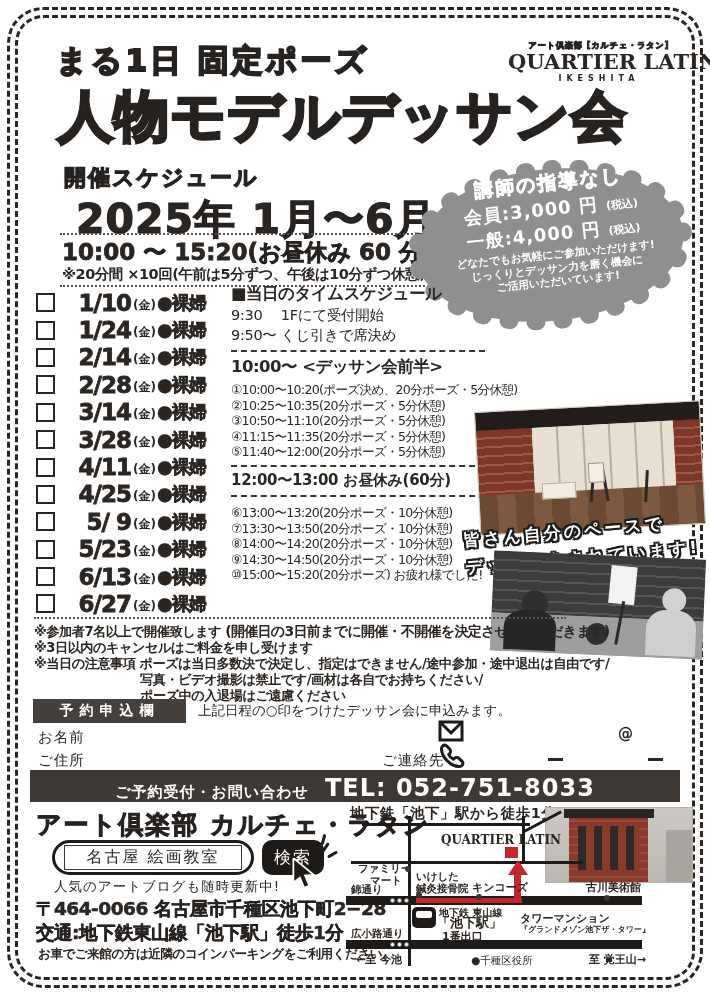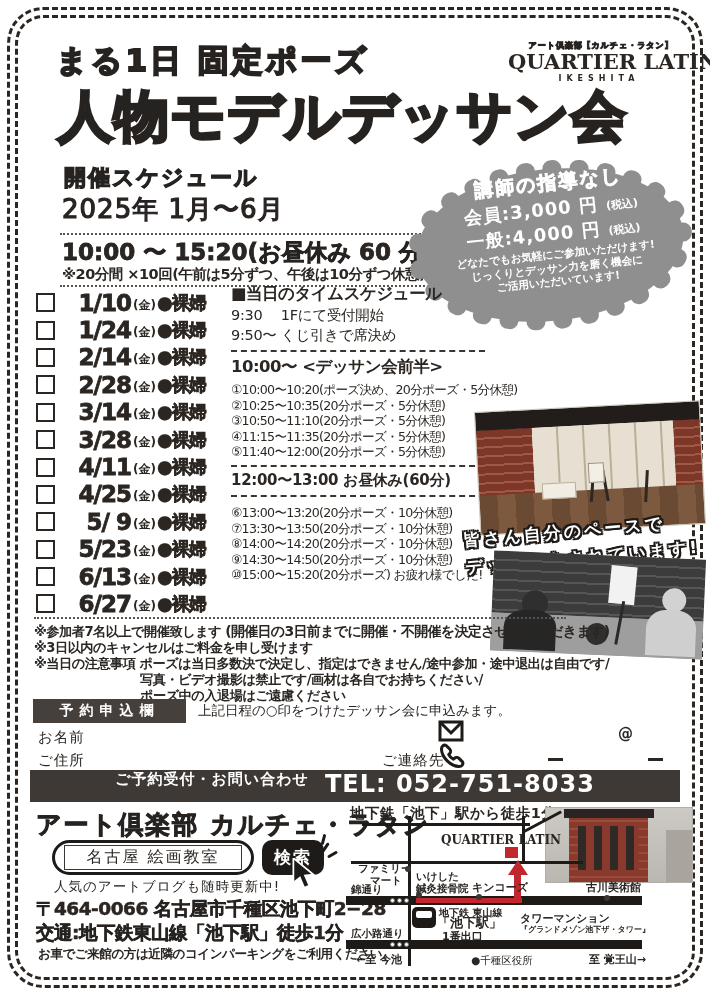--- a/index.html
+++ b/index.html
@@ -12,21 +12,21 @@
 .b2{position:absolute;inset:15px;border:3.5px dashed #2b2622;border-radius:28px;pointer-events:none}
 
 .subtitle{left:56px;top:40px;font-size:31px;font-weight:bold;-webkit-text-stroke:2px #262220;letter-spacing:3px}
 .title{left:58px;top:80px;font-size:55px;font-weight:bold;-webkit-text-stroke:3px #262220;letter-spacing:1px}
 .logo{left:508px;top:41px;width:182px;text-align:center;line-height:1.15}
 .logo .club{font-size:8px;letter-spacing:1px;font-weight:bold}
 .logo .nm{font-family:"DejaVu Serif","Liberation Serif",serif;font-weight:bold;font-size:21px;letter-spacing:0px;white-space:nowrap}
 .logo .pl{font-size:8px;letter-spacing:5px;font-weight:bold}
 
 .sch-h{left:64px;top:163px;font-size:22px;font-weight:bold;-webkit-text-stroke:1.2px #262220;letter-spacing:2px}
-.sch-p{left:62px;top:192px;font-size:26px;font-weight:normal;-webkit-text-stroke:1.2px #262220;letter-spacing:1px}
+.sch-p{left:76px;top:192px;font-size:41px;font-weight:bold;-webkit-text-stroke:1.2px #262220;letter-spacing:1px}
 .dotl{border-top:2.5px dotted #57534c}
 .sch-t{left:62px;top:237px;font-size:23px;font-weight:bold;-webkit-text-stroke:0.8px #262220}
 .sch-n{left:62px;top:265px;font-size:14.5px;font-weight:bold;letter-spacing:-0.5px}
 
 .bubble-txt{left:414px;top:170px;width:278px;transform:rotate(-6deg);color:#fff;text-align:center}
 .bubble-txt .bt{font-size:19px;font-weight:bold;letter-spacing:2px;-webkit-text-stroke:0.8px #fff}
 .price{display:flex;justify-content:center;align-items:baseline;gap:8px;margin-top:1px}
 .price .pv{font-size:18px;font-weight:bold;letter-spacing:1px}
 .price .tax{font-size:11px;font-weight:bold}
 .bsmall{font-size:10.6px;font-weight:bold;line-height:13.5px;margin-top:2px}
@@ -69,28 +69,28 @@
 .n-l{font-size:13.2px;line-height:16px}
 .n-s{font-size:14px;font-weight:bold;letter-spacing:-0.7px}
 .ind{padding-left:106px}
 
 .fhead{left:33px;top:699px;width:153px;height:24px;background:#46403c;color:#fff;display:flex;align-items:center;justify-content:center;font-size:14px;letter-spacing:6px;font-weight:bold}
 .fstmt{left:198px;top:702px;font-size:13.5px;font-weight:normal}
 .flabel{font-size:14.5px;letter-spacing:1px}
 .dash{width:15px;height:2.5px;background:#2b2622}
 .atsign{font-size:15px;font-weight:bold}
 
-.telbar{left:30px;top:770px;width:650px;height:32px;background:#3e3935;color:#fff;display:flex;align-items:flex-start;justify-content:center;gap:16px}
+.telbar{left:30px;top:770px;width:650px;height:32px;background:#3e3935;color:#fff;display:flex;align-items:flex-end;justify-content:center;gap:16px}
 .telbar .tl{font-size:15px;font-weight:bold;letter-spacing:1px}
 .telbar .tn{font-size:24px;font-weight:bold;letter-spacing:1px}
 
 .club{left:36px;top:808px;font-size:25px;font-weight:bold;-webkit-text-stroke:1px #262220;letter-spacing:2px;white-space:nowrap}
 .searchbox{left:52px;top:840px;width:202px;height:35px;border:3px solid #1d1a18;border-radius:18px;display:flex;align-items:center;justify-content:center}
 .searchin{width:178px;height:25px;border:1.5px solid #3a3631;display:flex;align-items:center;justify-content:center;font-size:16px;letter-spacing:2px}
-.searchbtn{left:262px;top:840px;width:62px;height:35px;background:#1d1a18;border-radius:10px;color:#fff;display:flex;align-items:center;justify-content:center;font-size:17px;font-weight:bold;letter-spacing:2px}
+.searchbtn{left:262px;top:840px;width:62px;height:35px;background:#1d1a18;border-radius:10px;color:#fff;display:flex;align-items:center;justify-content:center;font-size:17px;font-weight:normal;letter-spacing:2px}
 .mline{position:absolute;width:11px;height:3px;background:#1d1a18;border-radius:2px}
 .blog{left:54px;top:878px;font-size:13.5px;letter-spacing:1px}
 .postal{left:36px;top:896px;font-size:18.5px;font-weight:bold;-webkit-text-stroke:0.5px #262220;letter-spacing:-0.5px;white-space:nowrap}
 .access{left:36px;top:920px;font-size:18.5px;font-weight:bold;-webkit-text-stroke:0.5px #262220;letter-spacing:-0.5px;white-space:nowrap}
 .parking{left:38px;top:946px;font-size:12.6px;font-weight:bold;letter-spacing:-0.5px}
 
 .map{left:346px;top:804px;width:352px;height:174px}
 .map .t{position:absolute;left:4px;top:0;font-size:14.5px;font-weight:bold;letter-spacing:0.5px;white-space:nowrap}
 .bphoto{position:absolute;left:200px;top:4px;width:146px;height:74px;background:linear-gradient(#cdcac5,#bab6b0);overflow:hidden;box-shadow:0 0 0 1px #b2aea8}
 .bp-main{position:absolute;left:16%;top:8%;width:54%;height:92%;background:repeating-linear-gradient(#8a3a2c 0 6px,#9c4b3a 6px 8px)}

